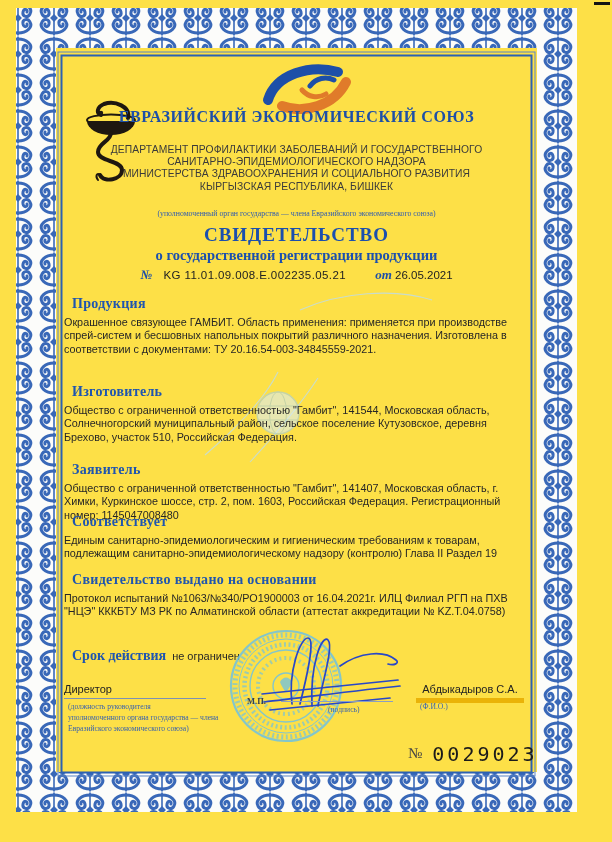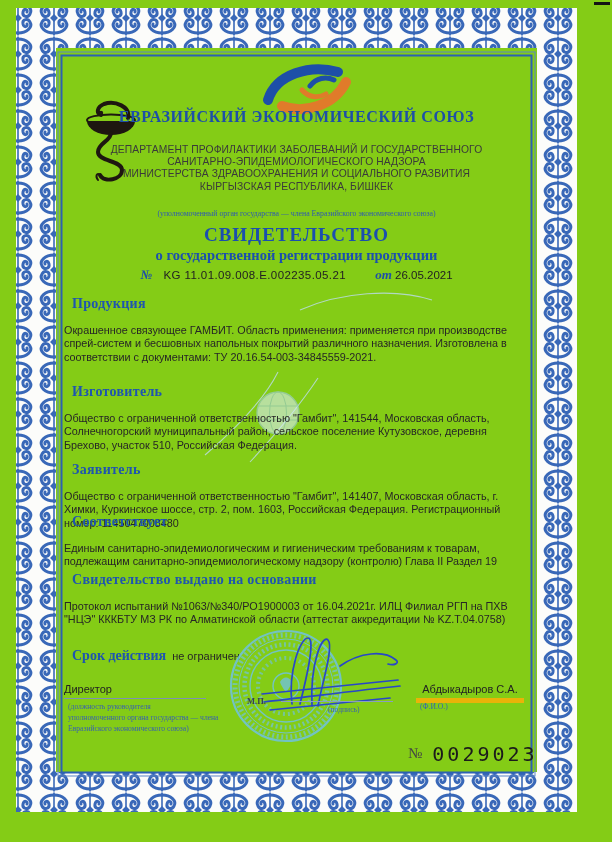--- a/index.html
+++ b/index.html
@@ -1,16 +1,16 @@
 <!DOCTYPE html>
 <html><head>
 <meta charset="utf-8">
 <style>
   html,body{margin:0;padding:0;background:#e9e9e9;}
-  .page{position:relative;width:612px;height:842px;background:#84cc16;overflow:hidden;
+  .page{position:relative;width:612px;height:842px;background:#fde047;overflow:hidden;
         font-family:"Liberation Sans","DejaVu Sans",sans-serif;color:#222;}
   .abs{position:absolute;}
   
   .union-name{left:58px;top:108px;width:477px;text-align:center;
     font-family:"Liberation Serif","DejaVu Serif",serif;font-weight:bold;
     font-size:16px;letter-spacing:.6px;color:#1d4fa8;}
   .dept{left:58px;top:144px;width:477px;text-align:center;font-size:10.3px;
     line-height:12.2px;color:#3a3a3a;letter-spacing:.1px;}
   .authority-note{left:58px;top:209px;width:477px;text-align:center;
     font-family:"Liberation Serif","DejaVu Serif",serif;font-size:7.8px;color:#2f5bb0;}
@@ -22,21 +22,21 @@
     font-size:14.5px;color:#1b4fae;}
   .regline{left:58px;top:267px;width:477px;text-align:center;font-size:11.5px;color:#222;}
   .regline .no, .regline .ot{font-family:"Liberation Serif","DejaVu Serif",serif;
     font-weight:bold;font-style:italic;color:#1d4fa8;font-size:13px;}
   .regline .num{margin:0 26px 0 8px;letter-spacing:.4px;}
   .regline .date{margin-left:0;}
   
   .sec{left:64px;width:470px;}
   .sec .lbl{font-family:"Liberation Serif","DejaVu Serif",serif;font-weight:bold;
     font-size:14px;color:#1e55b0;letter-spacing:.3px;margin-left:8px;}
-  .sec .body{font-size:10.8px;line-height:13.3px;color:#262626;margin-top:12px;}
+  .sec .body{font-size:10.8px;line-height:13.3px;color:#262626;margin-top:4px;}
   .validity .lbl{font-family:"Liberation Serif","DejaVu Serif",serif;font-weight:bold;
     font-size:14px;color:#1e55b0;margin-left:8px;}
   .validity .val{font-size:11px;color:#262626;margin-left:6px;}
   
   .director{left:64px;top:683px;width:142px;font-size:11px;color:#222;
     border-bottom:1px solid #7d91b5;padding-bottom:3px;}
   .pos-note{left:68px;top:701px;width:220px;
     font-family:"Liberation Serif","DejaVu Serif",serif;font-size:7.6px;
     line-height:11px;color:#3a62ae;}
   .mp{left:247px;top:696px;font-size:8.5px;font-weight:bold;color:#37414f;

